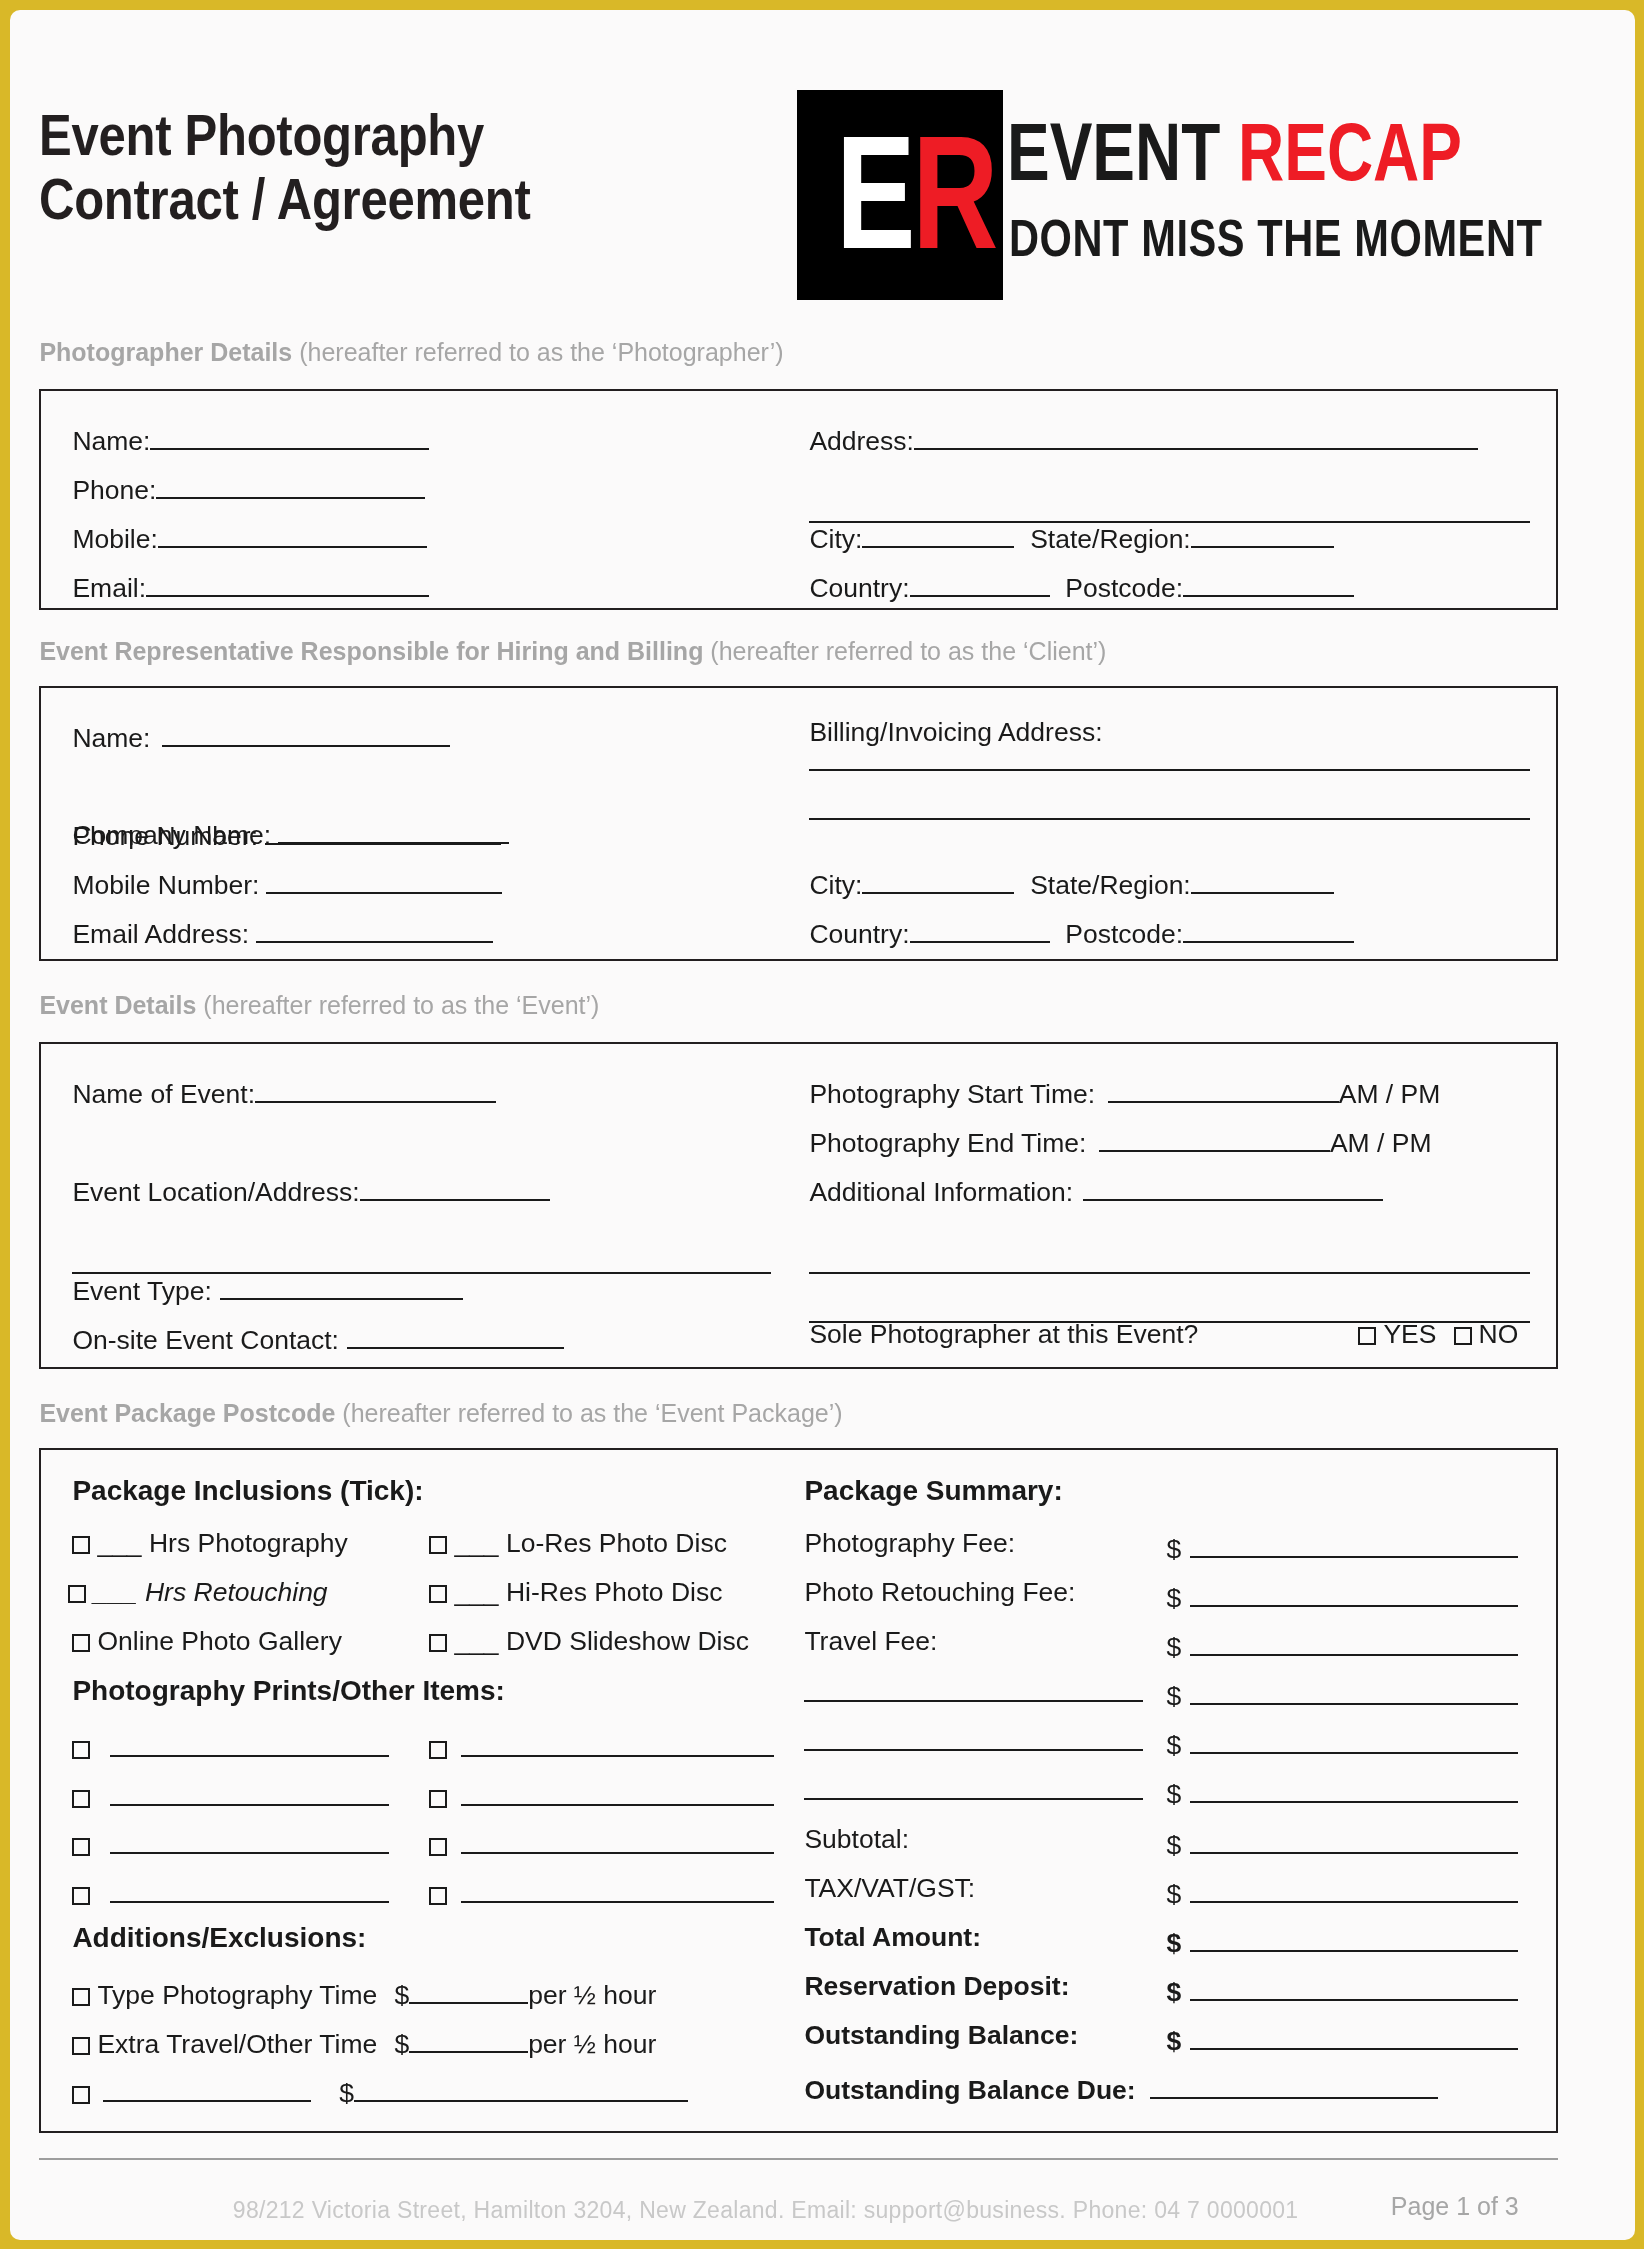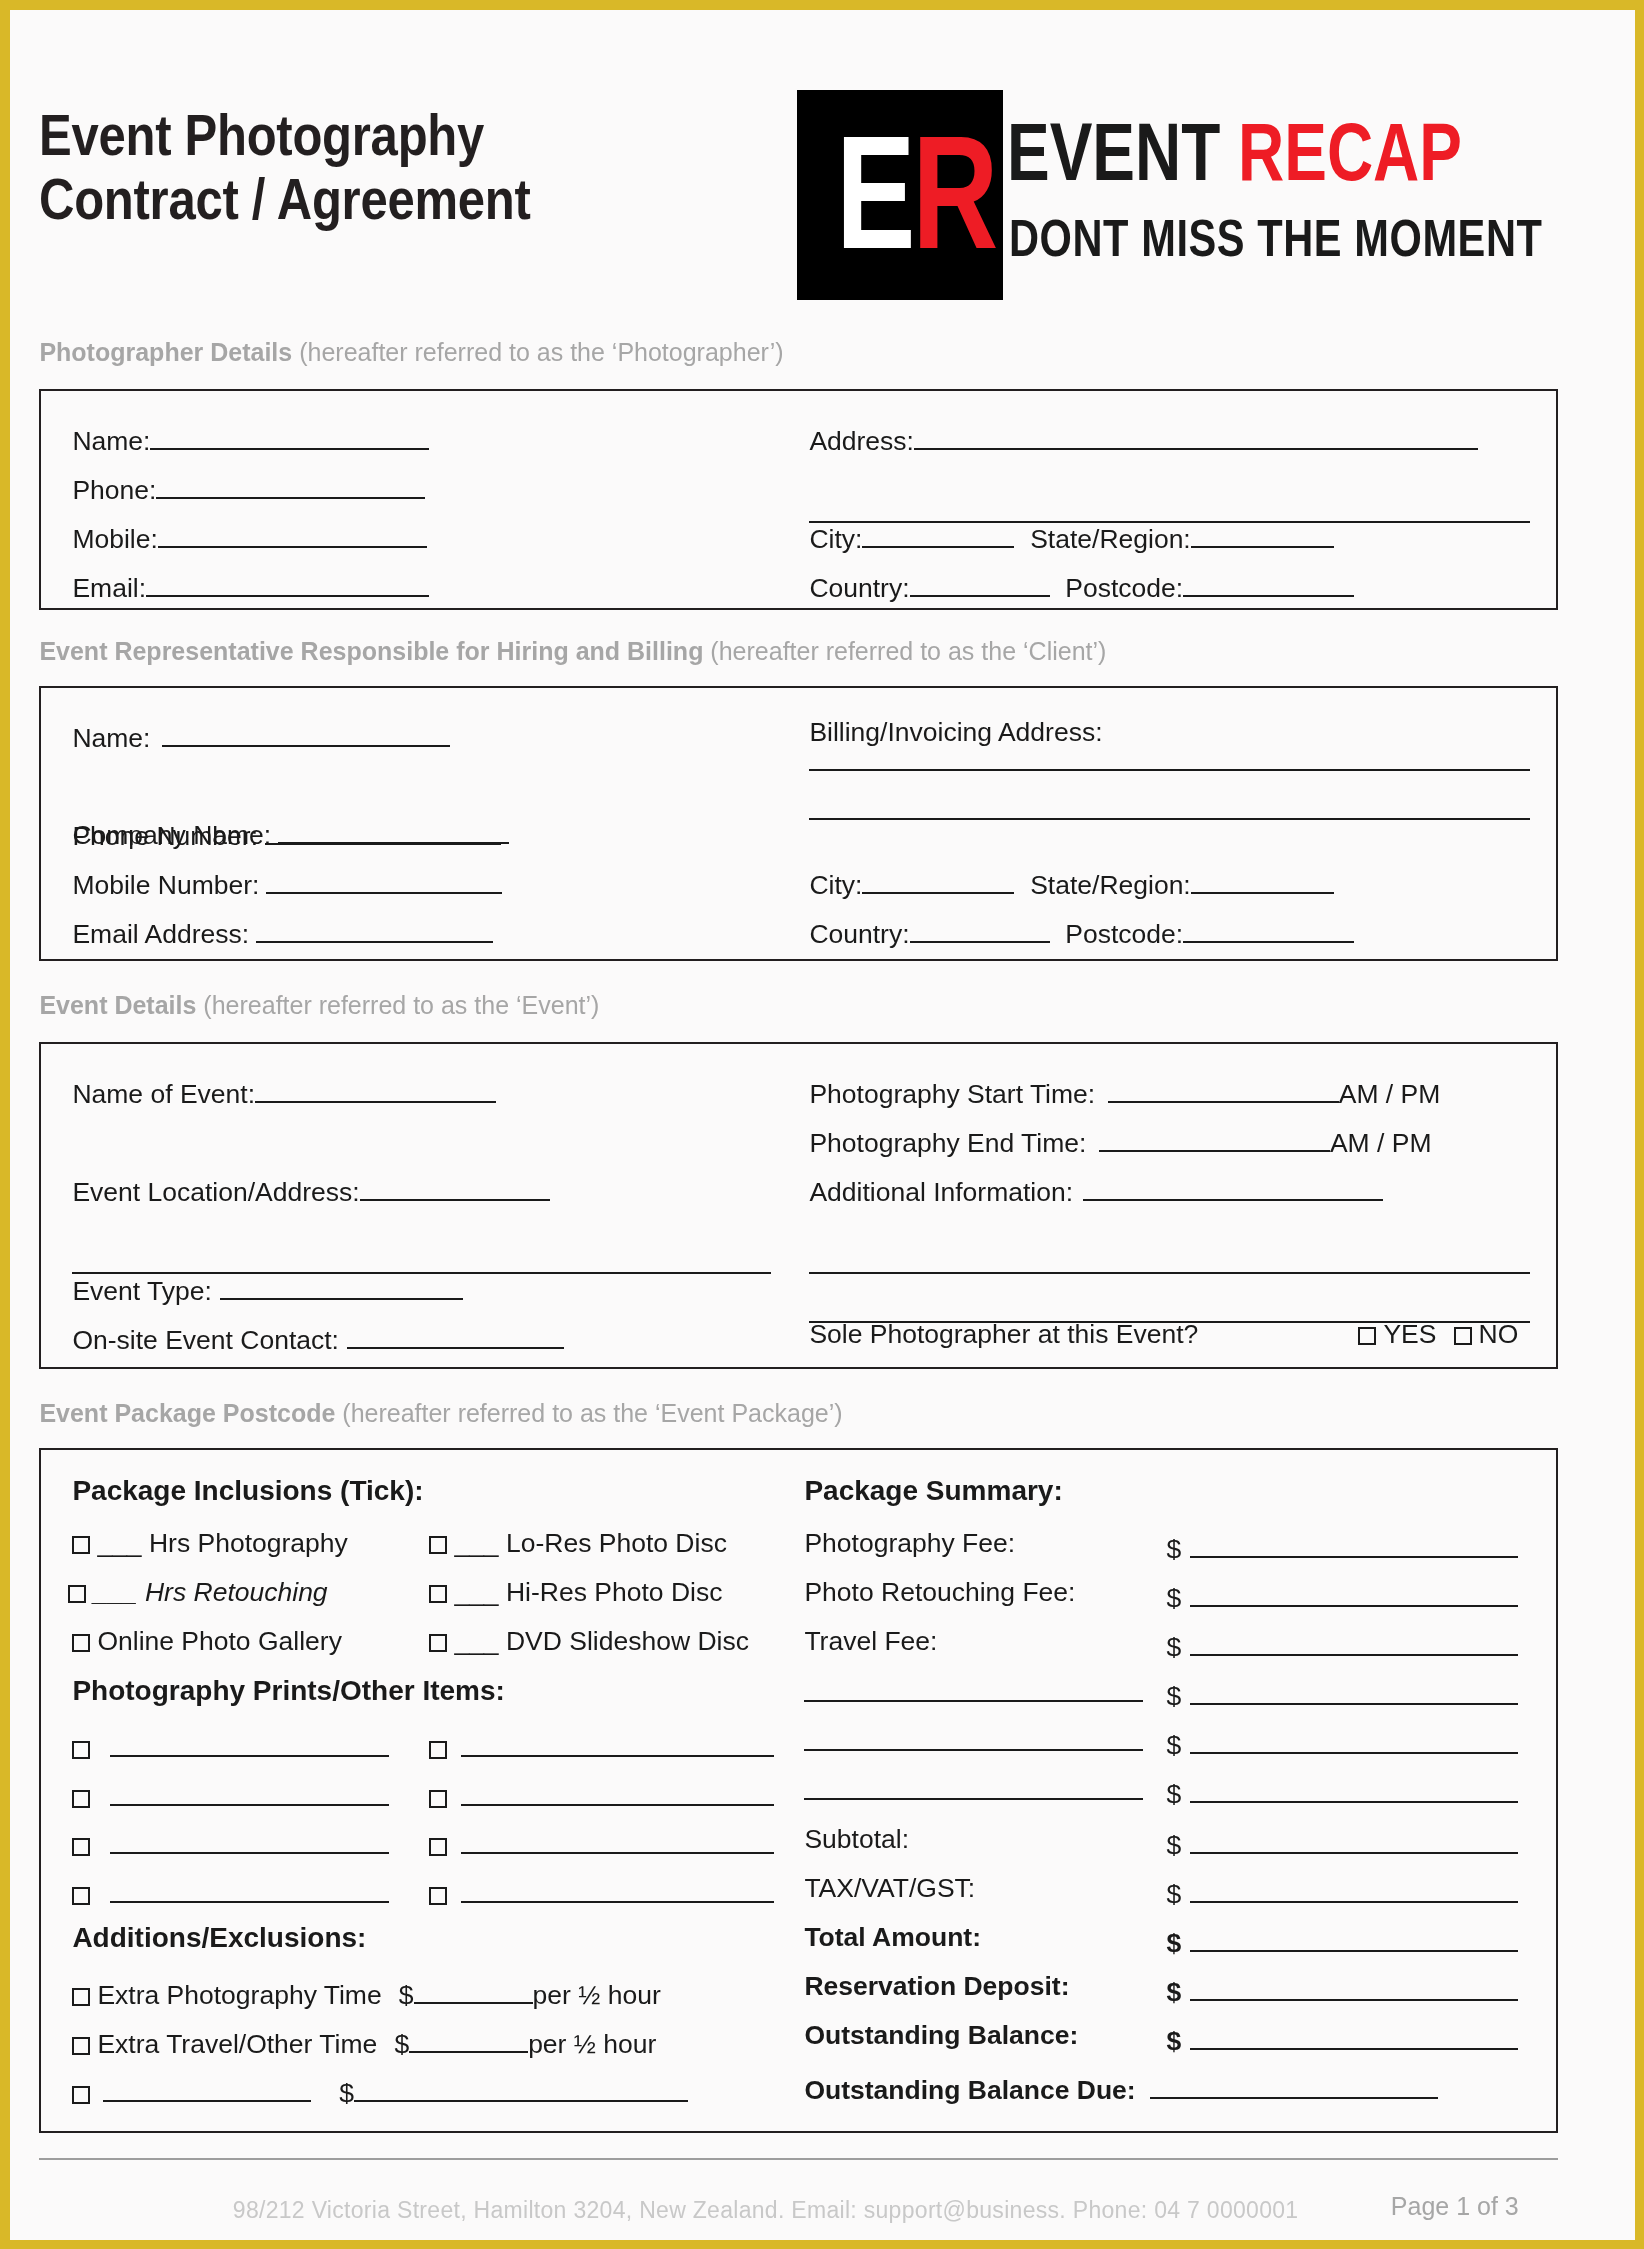--- a/index.html
+++ b/index.html
@@ -8,20 +8,21 @@
     background:#d9b828;
     font-family:"Liberation Sans", sans-serif;
     overflow:hidden;
   }
   .page{
     position:absolute;
     left:9.8px;top:9.8px;
     width:1625px;height:2230px;
     background:#fbfafa;
     overflow:hidden;
+    border-radius:10px;
   }
   .inner{
     position:absolute;
     left:24px;top:0;
     width:1558px;height:2230px;
   }
 
   
   .header{
     position:absolute;left:0;top:66px;width:1558px;height:231px;
@@ -297,21 +298,21 @@
     <div class="row" style="left:31px;top:423px;">
       <span class="cbox"></span><span class="fill" style="width:279px;margin-left:12.6px"></span>
     </div>
     <div class="row" style="left:388px;top:423px;">
       <span class="cbox"></span><span class="fill" style="width:313px;margin-left:7px"></span>
     </div>
 
     <div class="row bold" style="left:31px;top:472px;font-size:28px;">Additions/Exclusions:</div>
 
     <div class="row" style="left:31px;top:524px;">
-      <span class="cbox"></span><span class="lbl">Extra Photography Time</span>
+      <span class="cbox"></span><span class="lbl">Type Photography Time</span>
       <span class="lbl" style="margin-left:9.8px">$</span><span class="fill" style="width:119px"></span><span class="lbl">per ½ hour</span>
     </div>
     <div class="row" style="left:31px;top:573px;">
       <span class="cbox"></span><span class="lbl">Extra Travel/Other Time</span>
       <span class="lbl" style="margin-left:9.8px">$</span><span class="fill" style="width:119px"></span><span class="lbl">per ½ hour</span>
     </div>
     <div class="row" style="left:31px;top:622px;">
       <span class="cbox"></span><span class="fill" style="width:208px;margin-left:5.6px"></span>
       <span class="lbl" style="margin-left:21px">$</span><span class="fill" style="width:334px"></span>
     </div>

